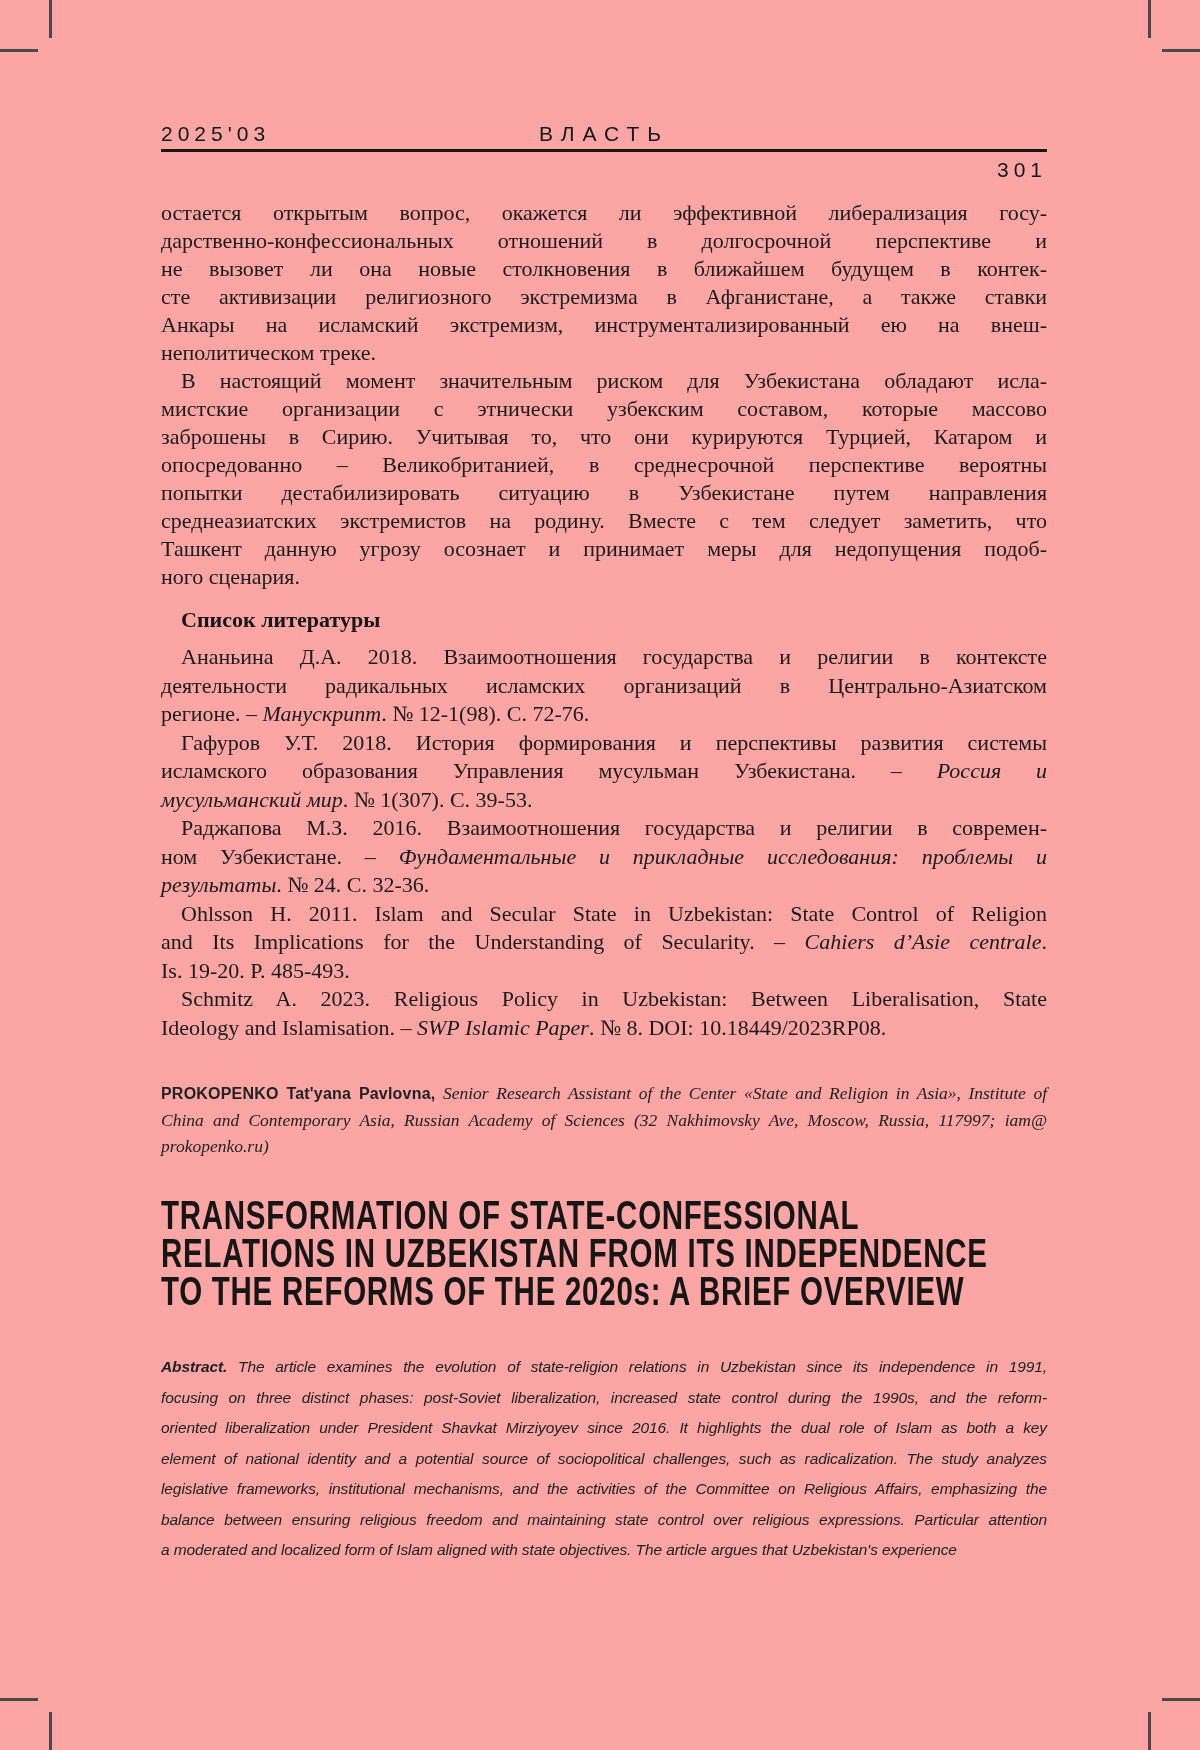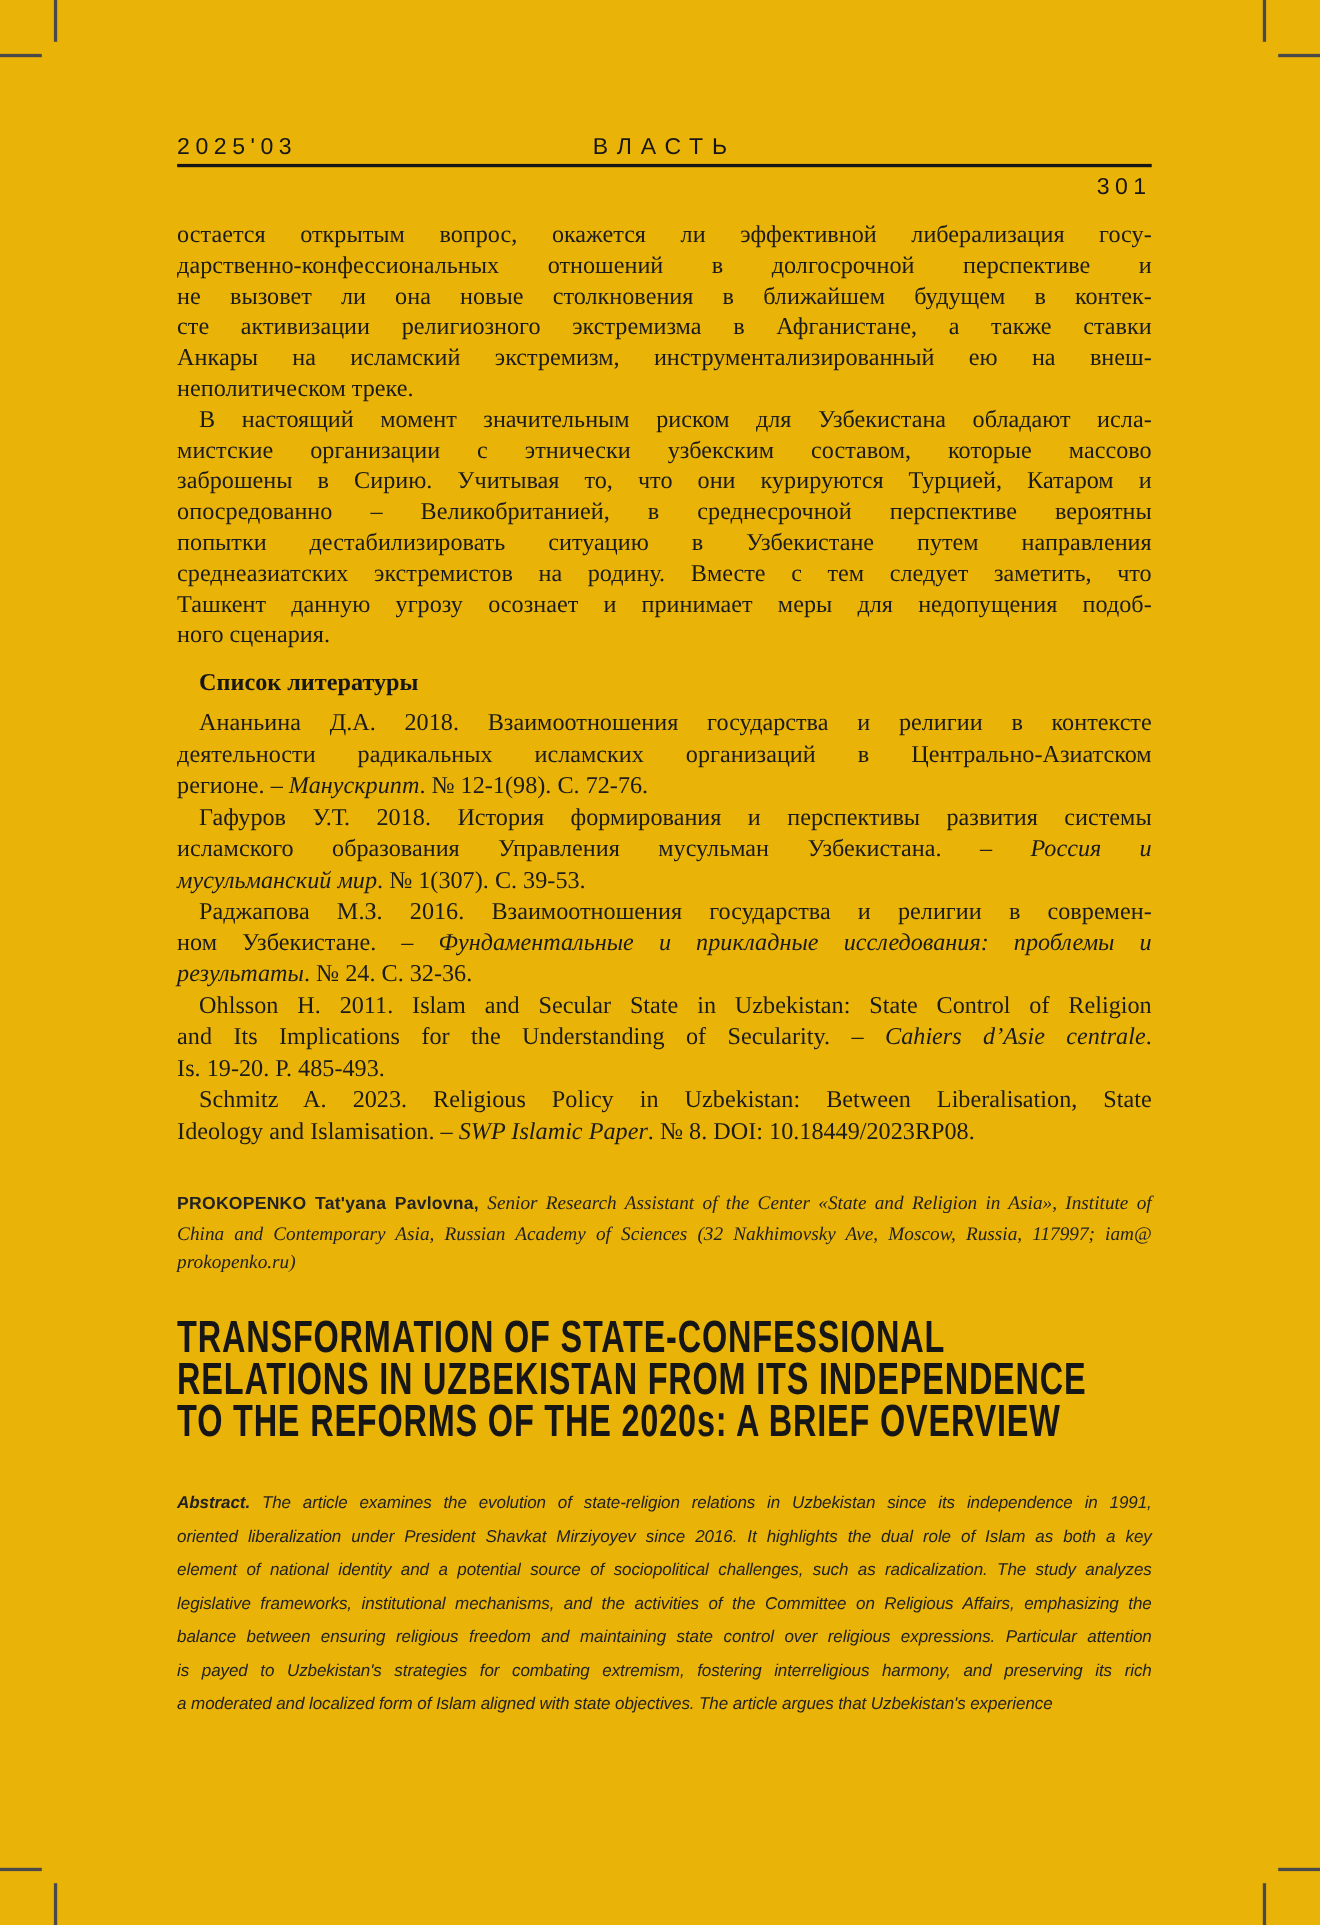--- a/index.html
+++ b/index.html
@@ -1,20 +1,20 @@
 <!DOCTYPE html>
 <html><head>
 <meta charset="utf-8">
 <style>
   html, body { margin: 0; padding: 0; background: #ffffff; }
   .page {
     position: relative;
     width: 1200px;
     height: 1750px;
-    background: #eab308;
+    background: #fca5a5;
     overflow: hidden;
     font-family: "Liberation Serif", serif;
     color: #1b1b1b;
   }
   
   .mark { position: absolute; background: #4a4a4a; }
   .m-tl-v { left: 49px;   top: 0;      width: 3px;  height: 38px; }
   .m-tl-h { left: 0;      top: 49px;   width: 38px; height: 3px;  }
   .m-tr-v { left: 1148px; top: 0;      width: 3px;  height: 38px; }
   .m-tr-h { left: 1162px; top: 49px;   width: 38px; height: 3px;  }
@@ -158,21 +158,21 @@
     </section>
 
   <h1 class="title">
       <div class="tline">TRANSFORMATION OF STATE-CONFESSIONAL</div>
       <div class="tline">RELATIONS IN UZBEKISTAN FROM ITS INDEPENDENCE</div>
       <div class="tline">TO THE REFORMS OF THE 2020s: A BRIEF OVERVIEW</div>
     </h1>
 
   <section class="abstract">
       <div class="line"><span class="seg-bold">Abstract.</span><span> The article examines the evolution of state-religion relations in Uzbekistan since its independence in 1991,</span></div>
+      <div class="line"><span>focusing on three distinct phases: post-Soviet liberalization, increased state control during the 1990s, and the reform-</span></div>
       <div class="line"><span>oriented liberalization under President Shavkat Mirziyoyev since 2016. It highlights the dual role of Islam as both a key</span></div>
       <div class="line"><span>element of national identity and a potential source of sociopolitical challenges, such as radicalization. The study analyzes</span></div>
       <div class="line"><span>legislative frameworks, institutional mechanisms, and the activities of the Committee on Religious Affairs, emphasizing the</span></div>
       <div class="line"><span>balance between ensuring religious freedom and maintaining state control over religious expressions. Particular attention</span></div>
-      <div class="line"><span>is payed to Uzbekistan's strategies for combating extremism, fostering interreligious harmony, and preserving its rich</span></div>
       <div class="line last"><span>a moderated and localized form of Islam aligned with state objectives. The article argues that Uzbekistan's experience</span></div>
     </section>
 
 </div>
 
 </body></html>

